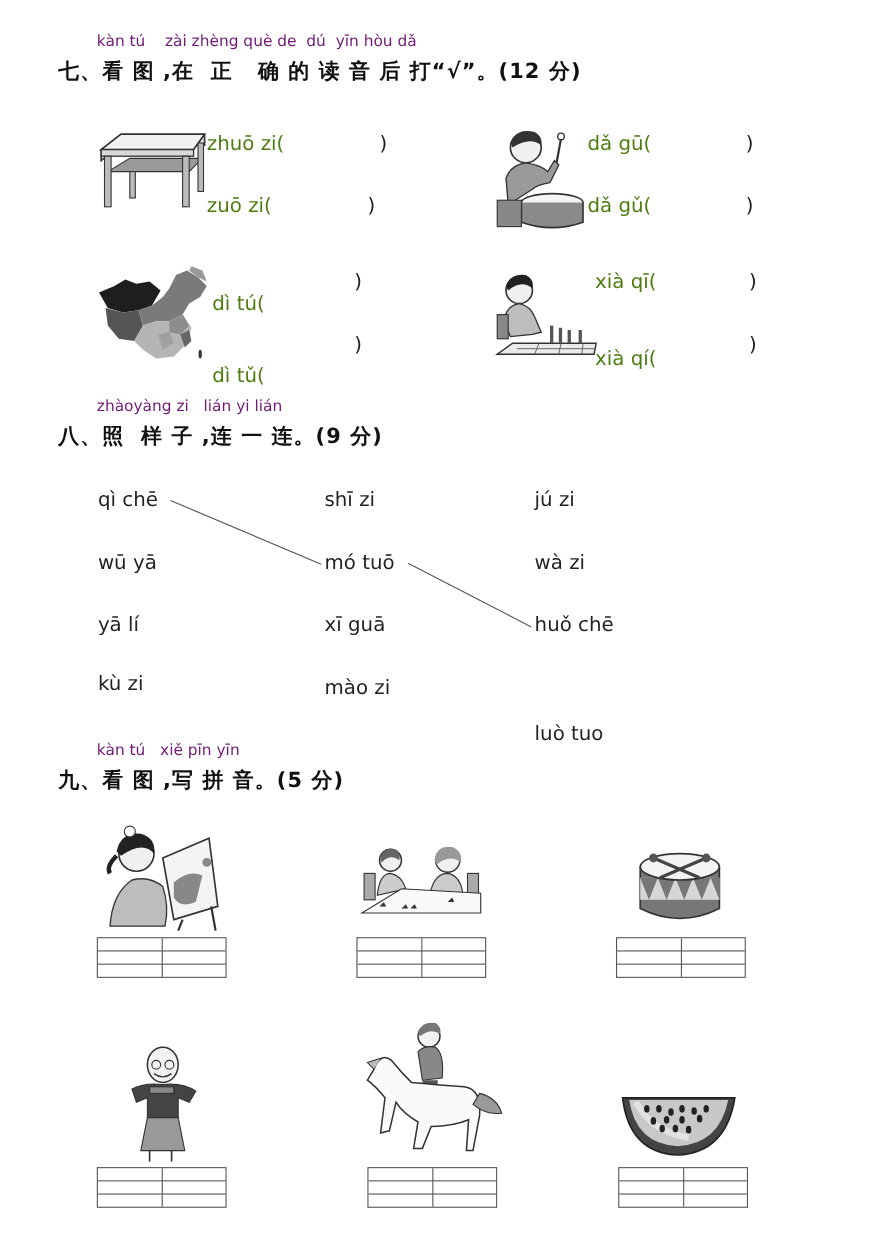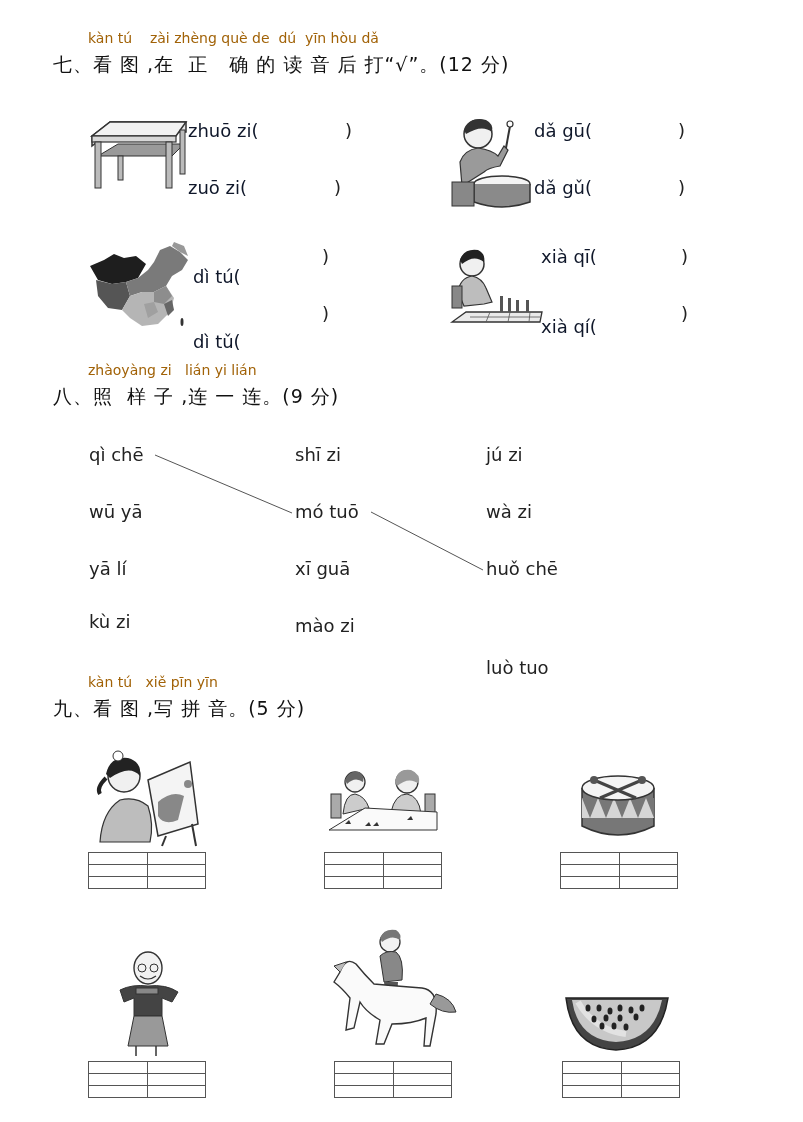--- a/index.html
+++ b/index.html
@@ -1,21 +1,21 @@
 <!DOCTYPE html>
 <html><head>
 <meta charset="utf-8">
 <style>
   html, body { margin:0; padding:0; }
   body { width:803px; height:1122px; background:#ffffff; position:relative; overflow:hidden;
          font-family:"DejaVu Sans", sans-serif; color:#1a1a1a; }
   .abs { position:absolute; }
-  .pinyin-hint { font-family:"DejaVu Sans", sans-serif; font-size:14px; color:#a16207; white-space:pre; letter-spacing:0px;text-align:center; }
-  .heading { font-family:"DejaVu Sans", sans-serif; font-size:19px; font-weight:normal; color:#111; white-space:pre; letter-spacing:1px; }
-  .opt { font-family:"DejaVu Sans", sans-serif; font-size:18px; color:#0f172a; white-space:pre; }
+  .pinyin-hint { font-family:"DejaVu Sans", sans-serif; font-size:14px; color:#701a75; white-space:pre; letter-spacing:0px;text-align:center; }
+  .heading { font-family:"DejaVu Sans", sans-serif; font-size:19px; font-weight:bold; color:#111; white-space:pre; letter-spacing:1px; }
+  .opt { font-family:"DejaVu Sans", sans-serif; font-size:18px; color:#4d7c0f; white-space:pre; }
   .paren { font-family:"DejaVu Sans", sans-serif; font-size:18px; color:#222; }
   .word { font-family:"DejaVu Sans", sans-serif; font-size:18px; color:#222; white-space:pre; }
   .grid { position:absolute; width:118px; height:37px; border:1.5px solid #555; box-sizing:border-box; }
   .grid .h1 { position:absolute; left:0; right:0; top:11px; border-top:1.5px solid #555; }
   .grid .h2 { position:absolute; left:0; right:0; top:23px; border-top:1.5px solid #555; }
   .grid .v { position:absolute; top:0; bottom:0; left:58px; border-left:1.5px solid #555; }
   svg { position:absolute; overflow:visible; }
 </style>
 </head>
 <body>

